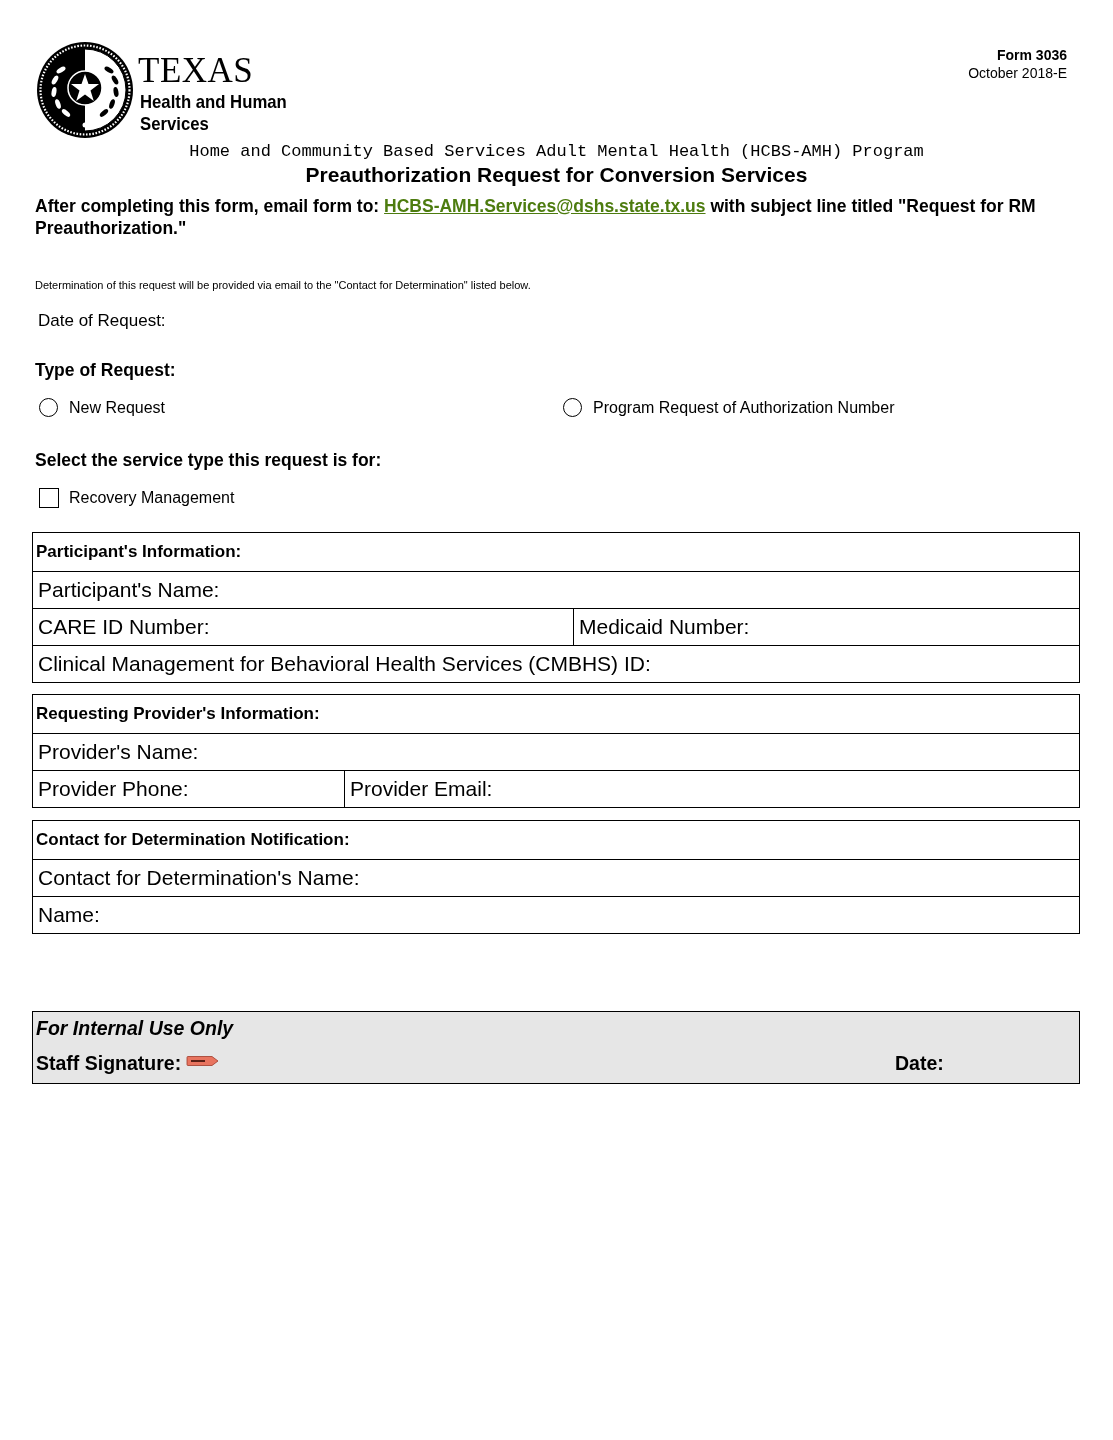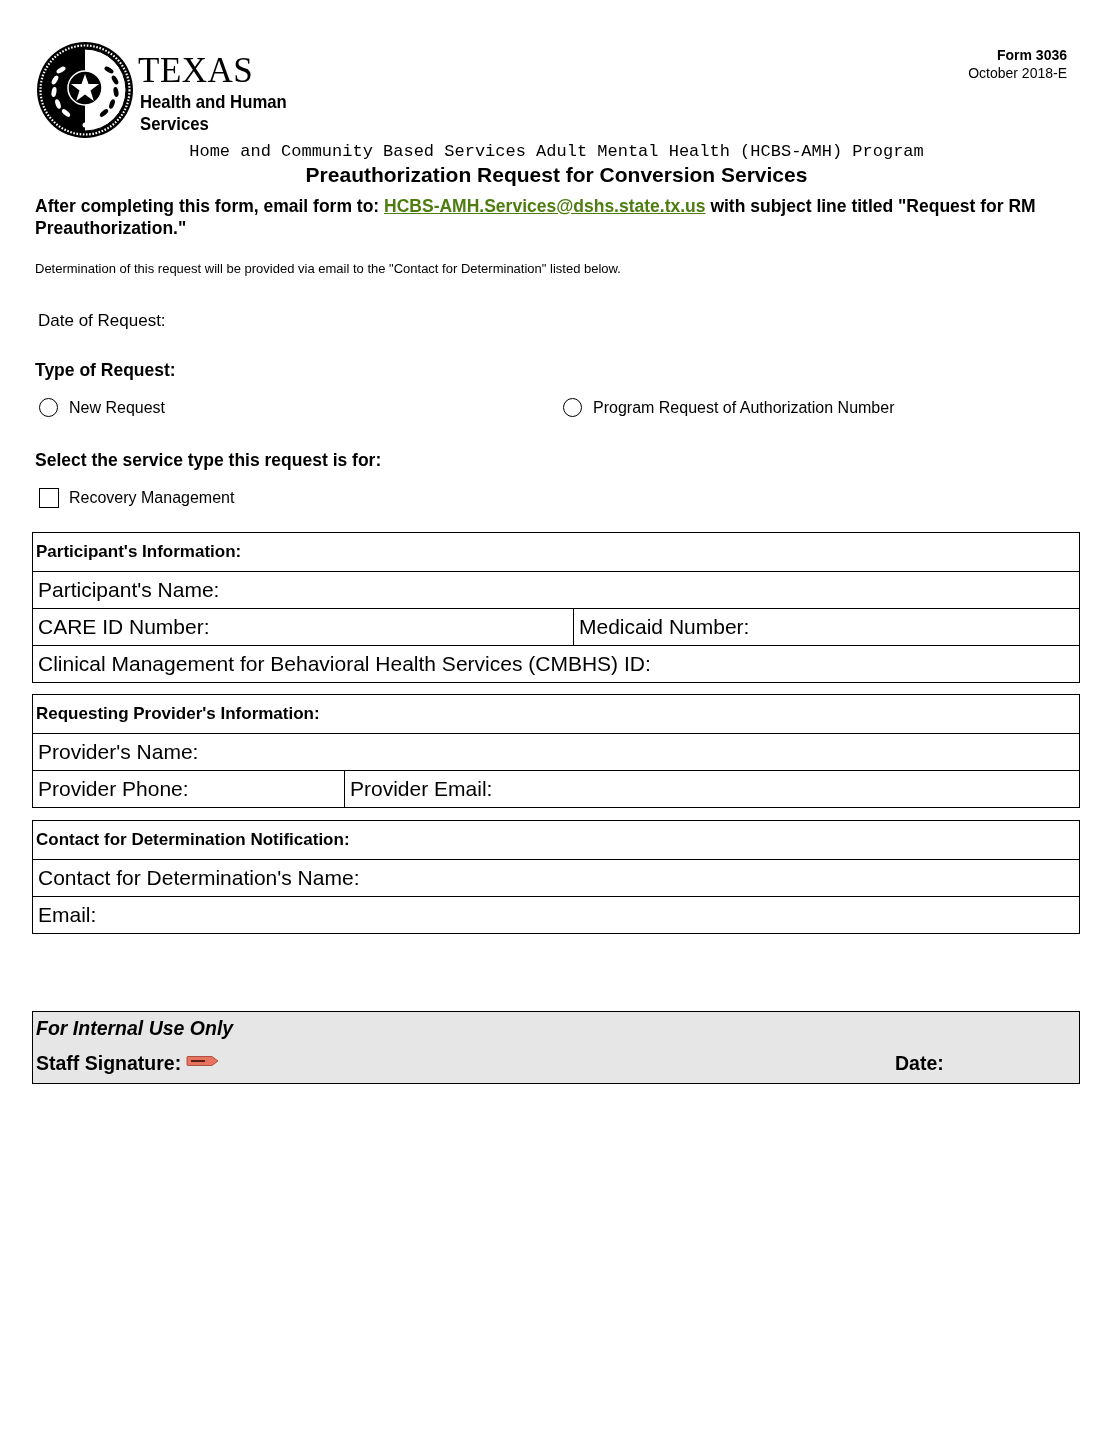--- a/index.html
+++ b/index.html
@@ -15,21 +15,21 @@
 
   .form-no { right:46px; top:46px; text-align:right; font-size:14px; line-height:18px; }
   .form-no .num { font-weight:bold; }
 
   .program { left:0; width:1113px; top:142px; text-align:center; font-size:17px;font-family:Liberation Mono, monospace; }
   .title { left:0; width:1113px; top:163px; text-align:center; font-size:21px; font-weight:bold; }
 
   .instructions { left:35px; top:195px; width:1050px; font-size:17.5px; font-weight:bold; line-height:22px; }
   .instructions a { color:#4d7c0f; text-decoration:underline; }
 
-  .determ { left:35px; top:261px; font-size:13px; }
+  .determ { left:35px; top:279px; font-size:11px; }
   .date-req { left:38px; top:311px; font-size:17px; }
   .type-req { left:35px; top:360px; font-size:17.5px; font-weight:bold; }
 
   .radio-row { top:398px; display:flex; align-items:center; font-size:16px; }
   .radio { width:19px; height:19px; border:1.3px solid #000; border-radius:50%; margin-right:11px; box-sizing:border-box; }
 
   .svc-label { left:35px; top:450px; font-size:17.5px; font-weight:bold; }
   .check-row { left:39px; top:488px; display:flex; align-items:center; font-size:16px; }
   .checkbox { width:20px; height:20px; border:1.3px solid #000; margin-right:10px; box-sizing:border-box; }
 
@@ -146,21 +146,21 @@
 </div>
 
 <div class="abs tbl" style="top:820px;">
   <div class="row hdr" style="height:38px;">
     <div class="cell" style="width:100%;">Contact for Determination Notification:</div>
   </div>
   <div class="row">
     <div class="cell" style="width:100%;">Contact for Determination's Name:</div>
   </div>
   <div class="row">
-    <div class="cell" style="flex:1;">Email:</div>
+    <div class="cell" style="flex:1;">Name:</div>
   </div>
 </div>
 
 <div class="abs internal">
   <div class="t1">For Internal Use Only</div>
   <div class="t2">
     <span>Staff Signature:</span>
     <svg class="sign-tag" viewBox="0 0 33 10">
       <path d="M1 1.5 Q1 0.5 2 0.5 L26 0.5 L32 5 L26 9.5 L2 9.5 Q1 9.5 1 8.5 Z" fill="#e8745f" stroke="#a03a2a" stroke-width="0.8"></path>
       <rect x="5" y="4" width="14" height="2" fill="#5a1f15"></rect>

